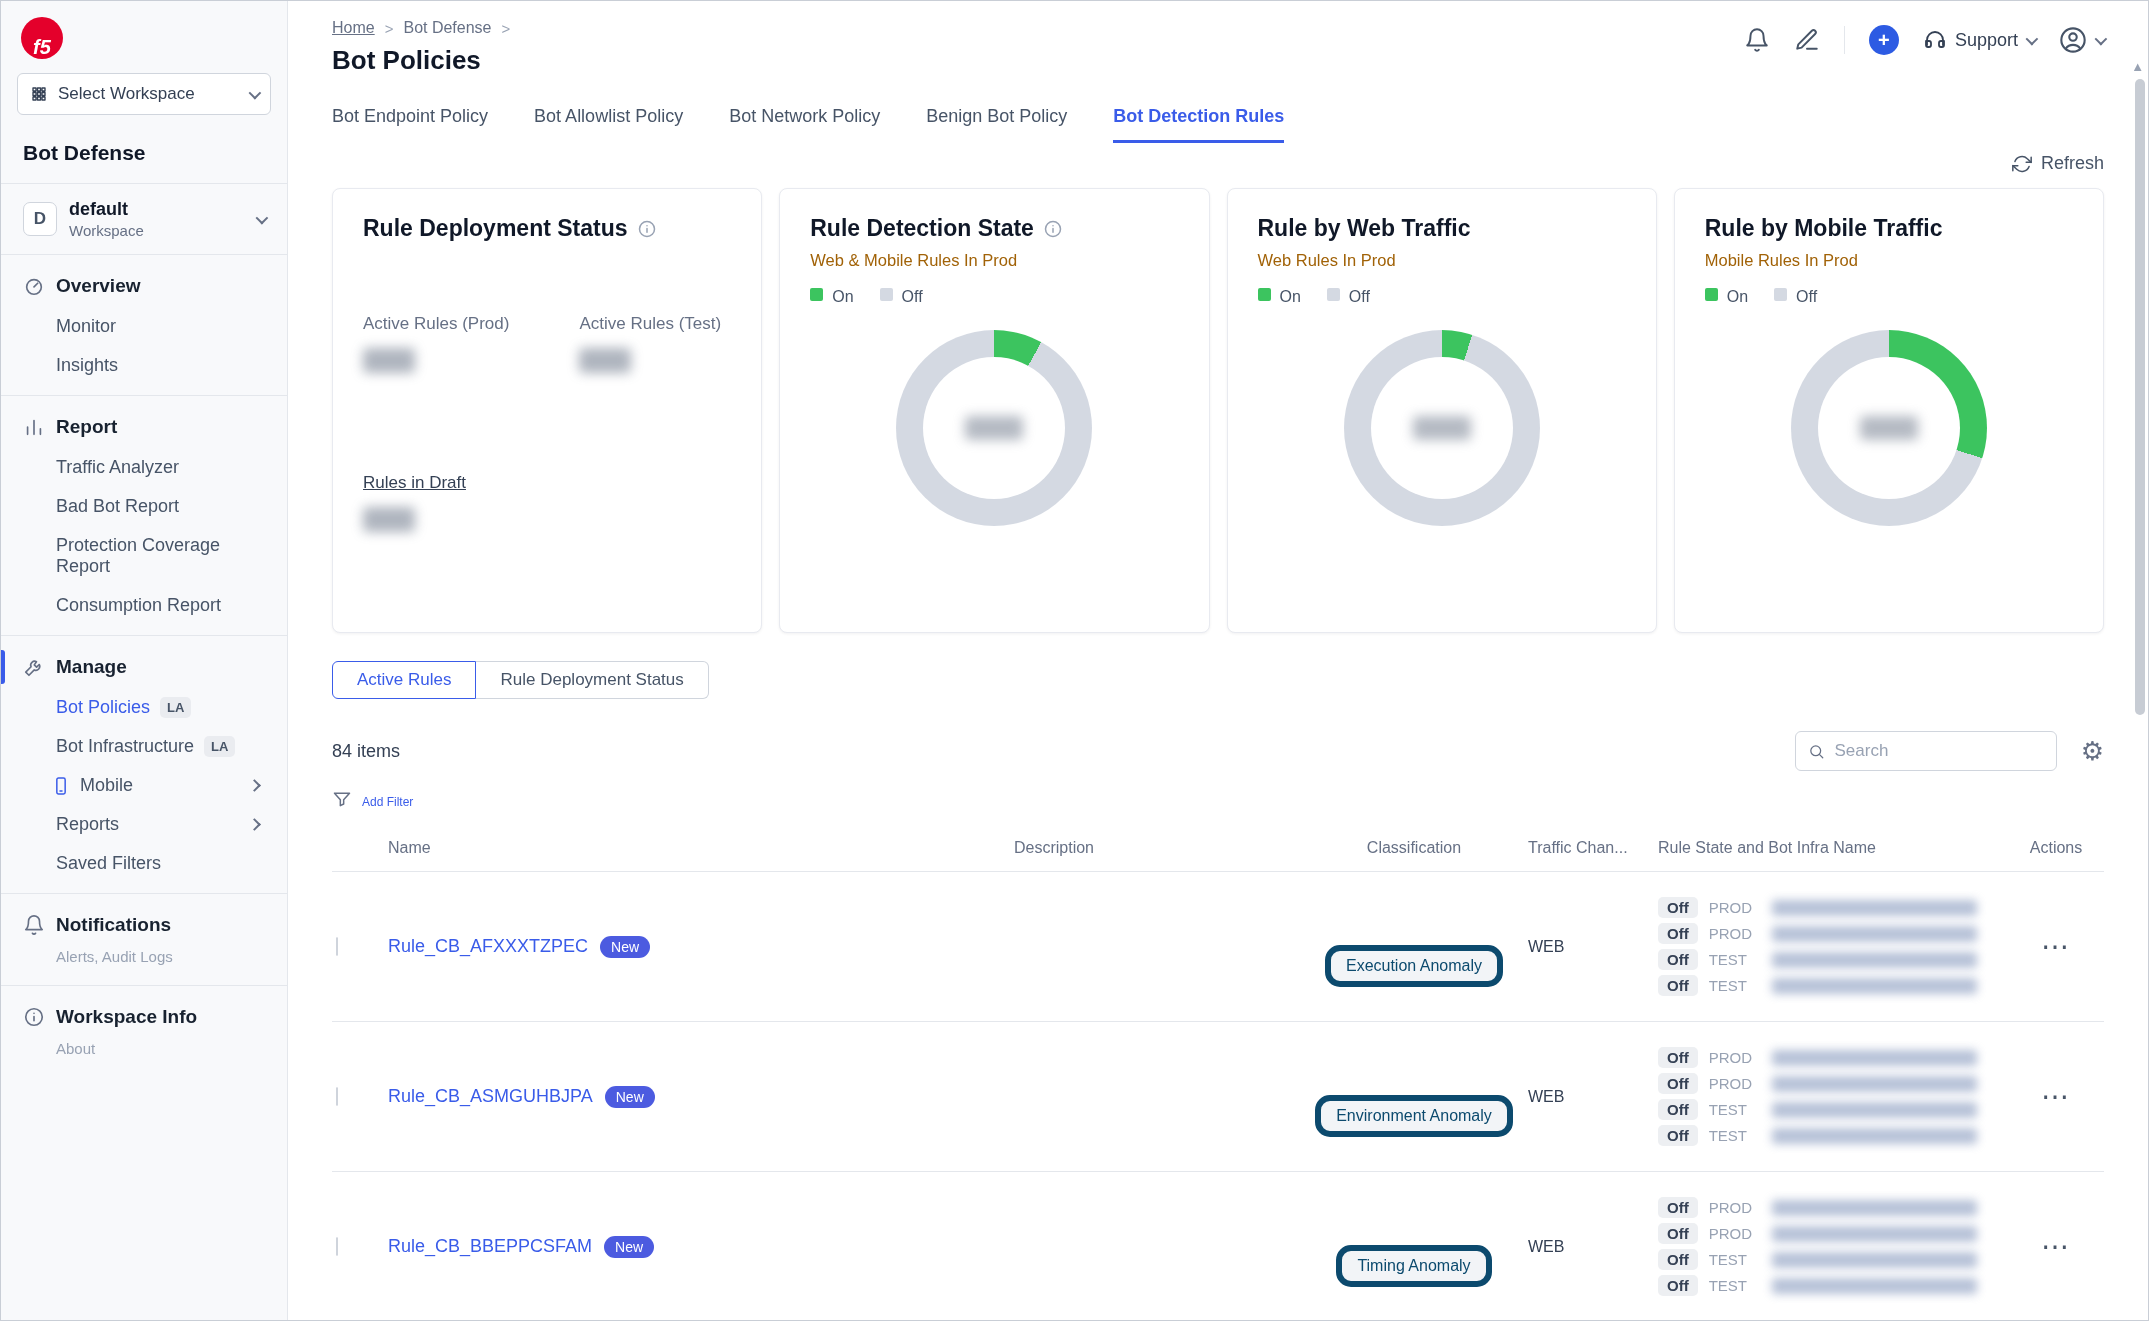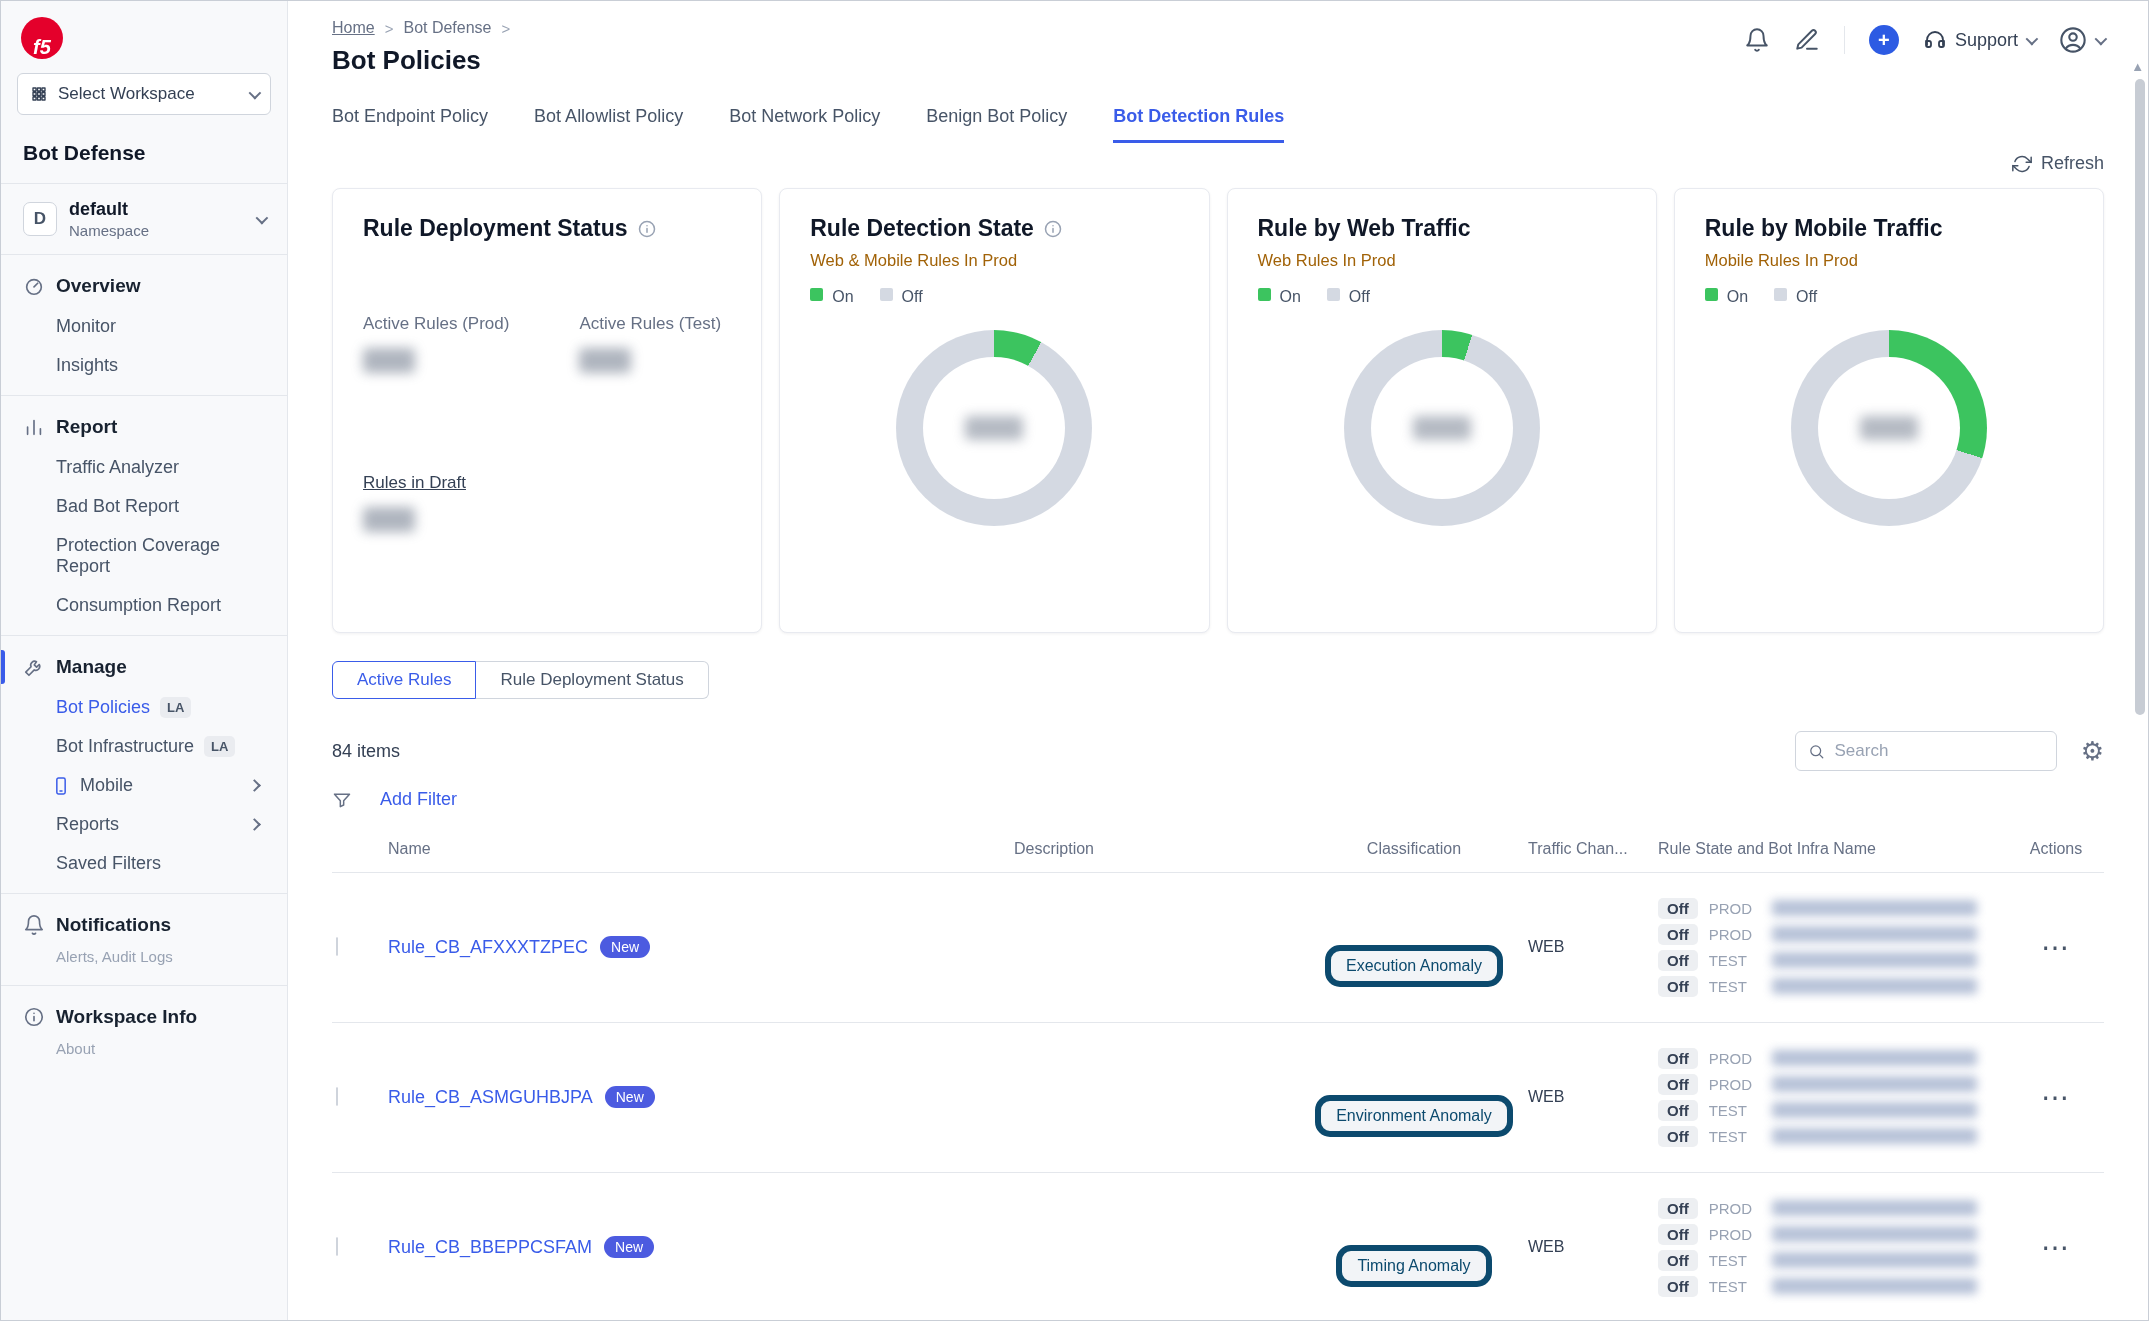--- a/index.html
+++ b/index.html
@@ -93,21 +93,21 @@
   .seg-btn.idle { color:#475467; border:1px solid #d0d5dd; border-left:none; border-radius:0 6px 6px 0; }
   .items-row { padding:0 44px; margin-top:32px; display:flex; align-items:center; justify-content:space-between; }
   .items-count { font-size:18px; color:#344054; }
   .right-tools { display:flex; align-items:center; gap:24px; }
   .search-box { display:flex; align-items:center; gap:10px; width:262px; height:40px; border:1px solid #d0d5dd; border-radius:6px; padding:0 12px; background:#fff; }
   .search-box svg { width:19px; height:19px; color:#667085; }
   .search-box input { border:none; outline:none; font-size:17px; color:#a16207; width:100%; font-family:inherit; background:transparent; }
   .search-box input::placeholder { color:#98a2b3; }
   .gear { font-size:26px; color:#667085; cursor:pointer; line-height:1; }
   .filter-row { padding:0 44px; margin-top:18px; }
-  .add-filter { display:inline-flex; align-items:center; gap:28px; font-size:18px; color:#3a5ce9; cursor:pointer; }
+  .add-filter { display:inline-flex; align-items:flex-end; gap:10px; font-size:12px; color:#3a5ce9; cursor:pointer; }
   .add-filter svg { width:20px; height:20px; color:#667085; }
 
   
   .table { margin:26px 44px 0; }
   .tgrid { display:grid; grid-template-columns: 56px 420px 1fr 228px 130px 350px 96px; align-items:center; }
   .thead { border-bottom:1px solid #e4e7ec; padding-bottom:14px; }
   .th { font-size:16px; color:#667085; }
   .th.center, .td.center { text-align:center; justify-self:center; }
   .trow { border-bottom:1px solid #e4e7ec; min-height:150px; padding:16px 0; }
   .cb { width:22px; height:22px; border:1.6px solid #cfd4dc; border-radius:4px; background:#fff; cursor:pointer; margin-left:4px; }
@@ -143,21 +143,21 @@
     <span class="chev down"></span>
   </button>
 
   <div class="product">Bot Defense</div>
   <div class="divider"></div>
 
   <div class="ns-row">
     <span class="ns-avatar">D</span>
     <span class="ns-text">
       <span class="ns-name">default</span>
-      <span class="ns-type">Namespace</span>
+      <span class="ns-type">Workspace</span>
     </span>
     <span class="chev down"></span>
   </div>
   <div class="divider"></div>
 
   <div class="nav-group">
     <div class="nav-head">
       <span class="nic">
         <svg class="ic" width="22" height="22" viewBox="0 0 24 24">
             <circle cx="12" cy="13" r="8"></circle>

